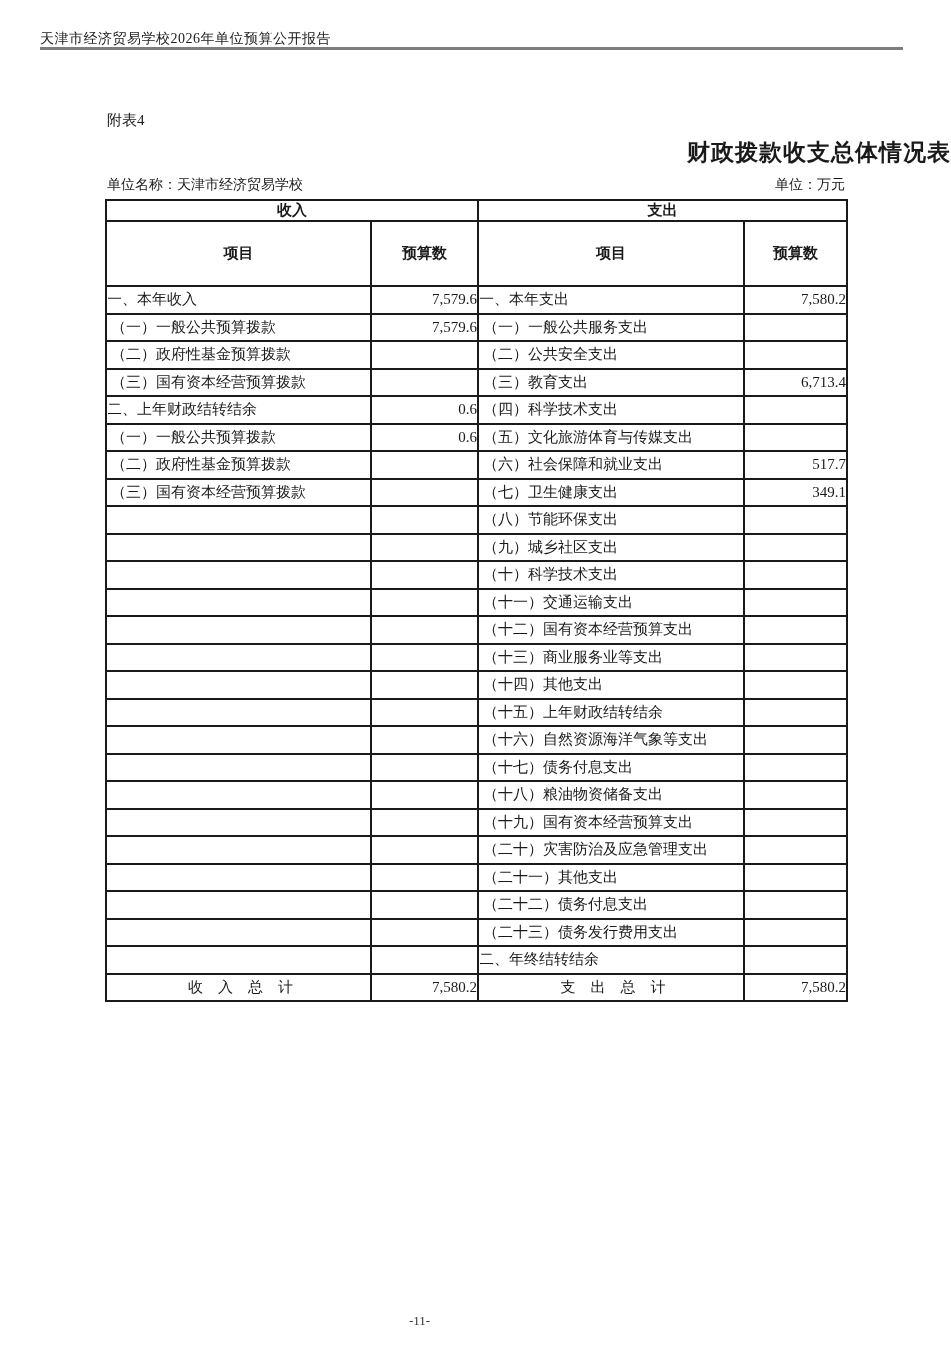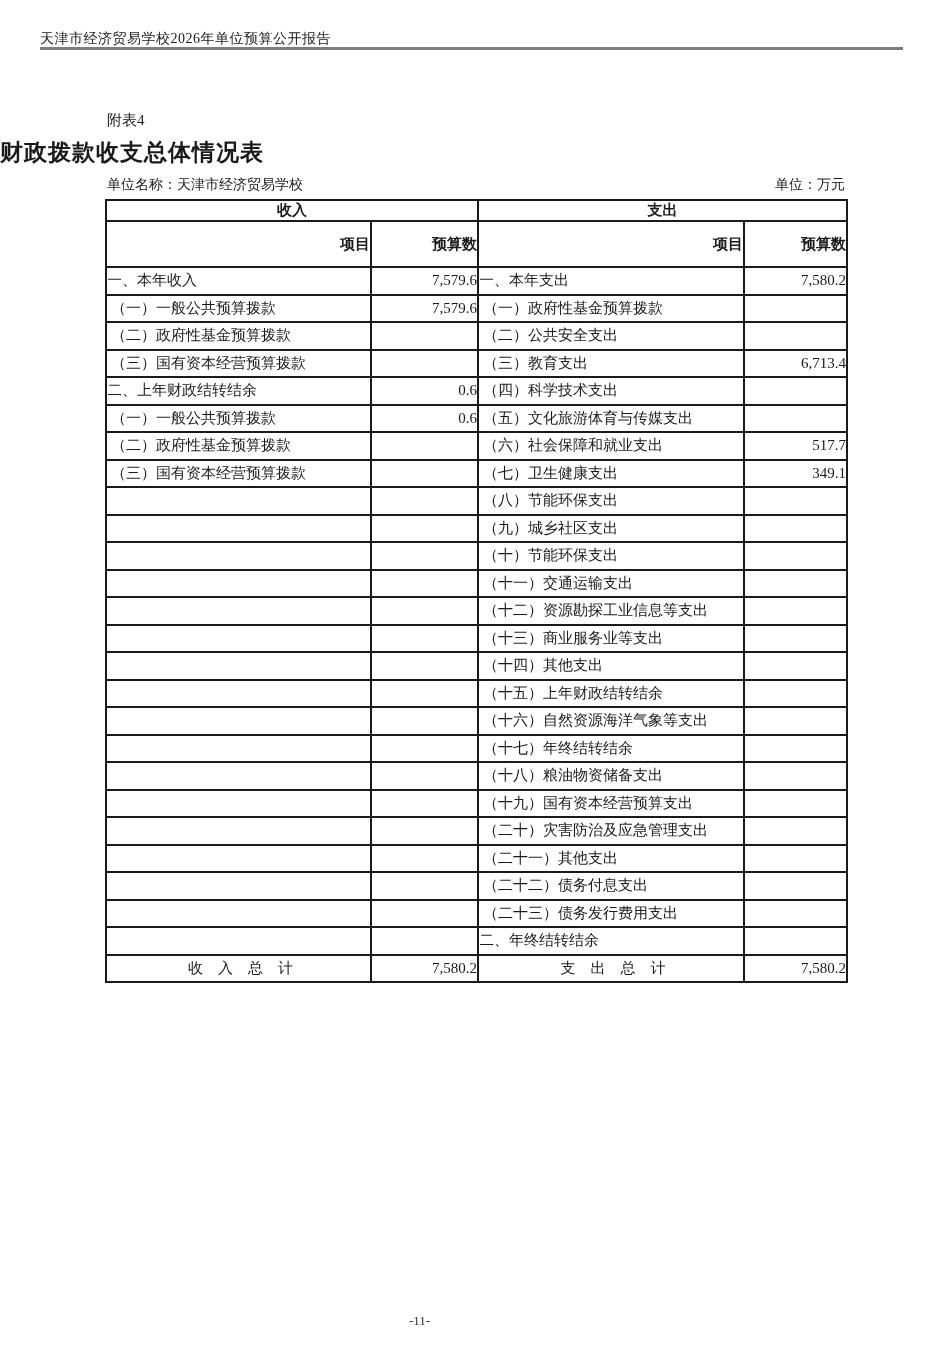--- a/index.html
+++ b/index.html
@@ -19,21 +19,21 @@
   .header-rule {
     position: absolute; left: 40px; top: 47px;
     width: 863px; height: 3px; background: #7d7d7d;
   }
   .attachment-label {
     position: absolute; left: 107px; top: 111px;
     font-size: 15px;
   }
   .page-title {
     position: absolute; left: 0; top: 137px; width: 951px;
-    text-align: left;
+    text-align: right;
     font-size: 23px; font-weight: bold;
     font-family: "Liberation Sans", "DejaVu Sans", sans-serif;
     letter-spacing: 1px;
   }
   .unit-name {
     position: absolute; left: 107px; top: 176px; font-size: 14px;
   }
   .unit-label {
     position: absolute; right: 106px; top: 176px; font-size: 14px;
   }
@@ -45,21 +45,21 @@
     font-size: 15px;
   }
   table.budget th, table.budget td {
     border: 2px solid #1a1a1a;
     padding: 0;
     overflow: hidden;
     white-space: nowrap;
     font-weight: normal;
   }
   tr.section-row th { height: 20px; font-weight: bold; text-align: center; font-size: 15px; }
-  tr.cols-row th { height: 46px; font-weight: bold; text-align: right; font-size: 15px; margin-top: 25px; }
+  tr.cols-row th { height: 65px; font-weight: bold; text-align: center; font-size: 15px; margin-top: 25px; }
   tbody td, tfoot td { height: 27.5px; }
   td.item { text-align: left; padding-left: 3px; border-radius: 9px; }
   td.item.indent { padding-left: 4px; }
   td.num { text-align: right; padding-right: 3px; }
   tfoot td.total-label { text-align: center; padding-left: 4px; }
   .page-number {
     position: absolute; left: 0; top: 1313px; width: 839px;
     text-align: center; font-size: 13px; color: #333;
   }
 </style>
@@ -96,21 +96,21 @@
   <tbody>
       <tr>
         <td class="item">一、本年收入</td>
         <td class="num">7,579.6</td>
         <td class="item">一、本年支出</td>
         <td class="num">7,580.2</td>
       </tr>
       <tr>
         <td class="item indent">（一）一般公共预算拨款</td>
         <td class="num">7,579.6</td>
-        <td class="item indent">（一）政府性基金预算拨款</td>
+        <td class="item indent">（一）一般公共服务支出</td>
         <td class="num"></td>
       </tr>
       <tr>
         <td class="item indent">（二）政府性基金预算拨款</td>
         <td class="num"></td>
         <td class="item indent">（二）公共安全支出</td>
         <td class="num"></td>
       </tr>
       <tr>
         <td class="item indent">（三）国有资本经营预算拨款</td>
@@ -150,33 +150,33 @@
       </tr>
       <tr>
         <td class="item"></td>
         <td class="num"></td>
         <td class="item indent">（九）城乡社区支出</td>
         <td class="num"></td>
       </tr>
       <tr>
         <td class="item"></td>
         <td class="num"></td>
-        <td class="item indent">（十）节能环保支出</td>
+        <td class="item indent">（十）科学技术支出</td>
         <td class="num"></td>
       </tr>
       <tr>
         <td class="item"></td>
         <td class="num"></td>
         <td class="item indent">（十一）交通运输支出</td>
         <td class="num"></td>
       </tr>
       <tr>
         <td class="item"></td>
         <td class="num"></td>
-        <td class="item indent">（十二）资源勘探工业信息等支出</td>
+        <td class="item indent">（十二）国有资本经营预算支出</td>
         <td class="num"></td>
       </tr>
       <tr>
         <td class="item"></td>
         <td class="num"></td>
         <td class="item indent">（十三）商业服务业等支出</td>
         <td class="num"></td>
       </tr>
       <tr>
         <td class="item"></td>
@@ -192,21 +192,21 @@
       </tr>
       <tr>
         <td class="item"></td>
         <td class="num"></td>
         <td class="item indent">（十六）自然资源海洋气象等支出</td>
         <td class="num"></td>
       </tr>
       <tr>
         <td class="item"></td>
         <td class="num"></td>
-        <td class="item indent">（十七）年终结转结余</td>
+        <td class="item indent">（十七）债务付息支出</td>
         <td class="num"></td>
       </tr>
       <tr>
         <td class="item"></td>
         <td class="num"></td>
         <td class="item indent">（十八）粮油物资储备支出</td>
         <td class="num"></td>
       </tr>
       <tr>
         <td class="item"></td>

